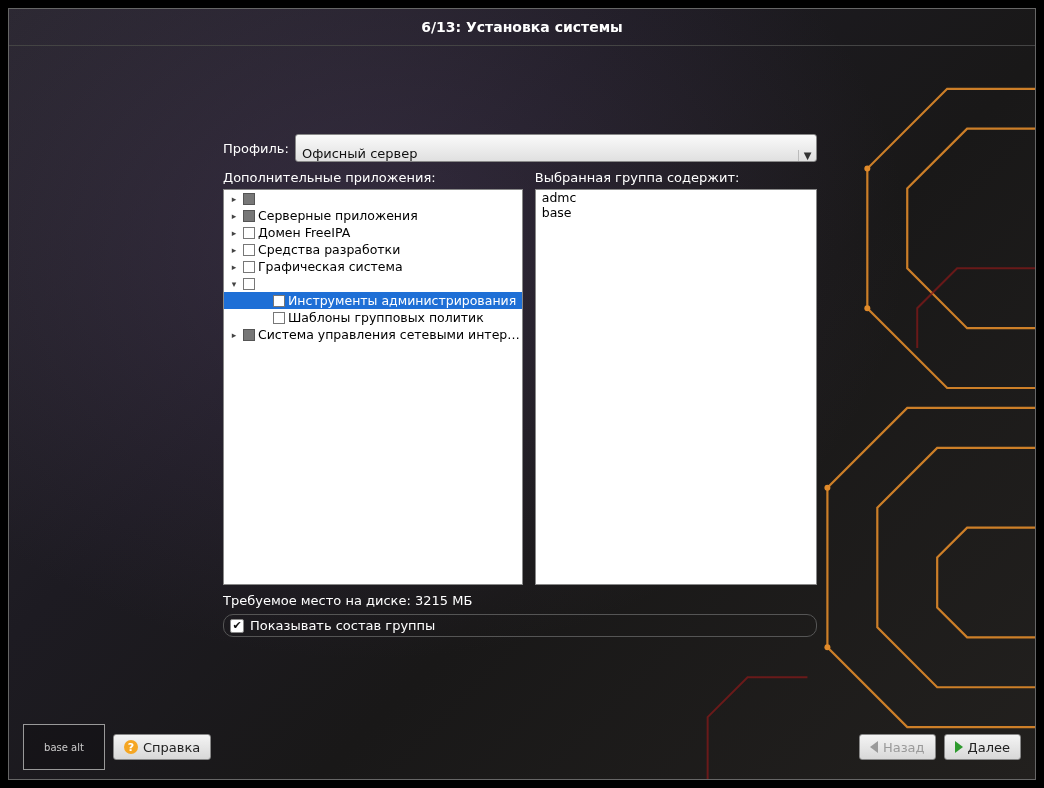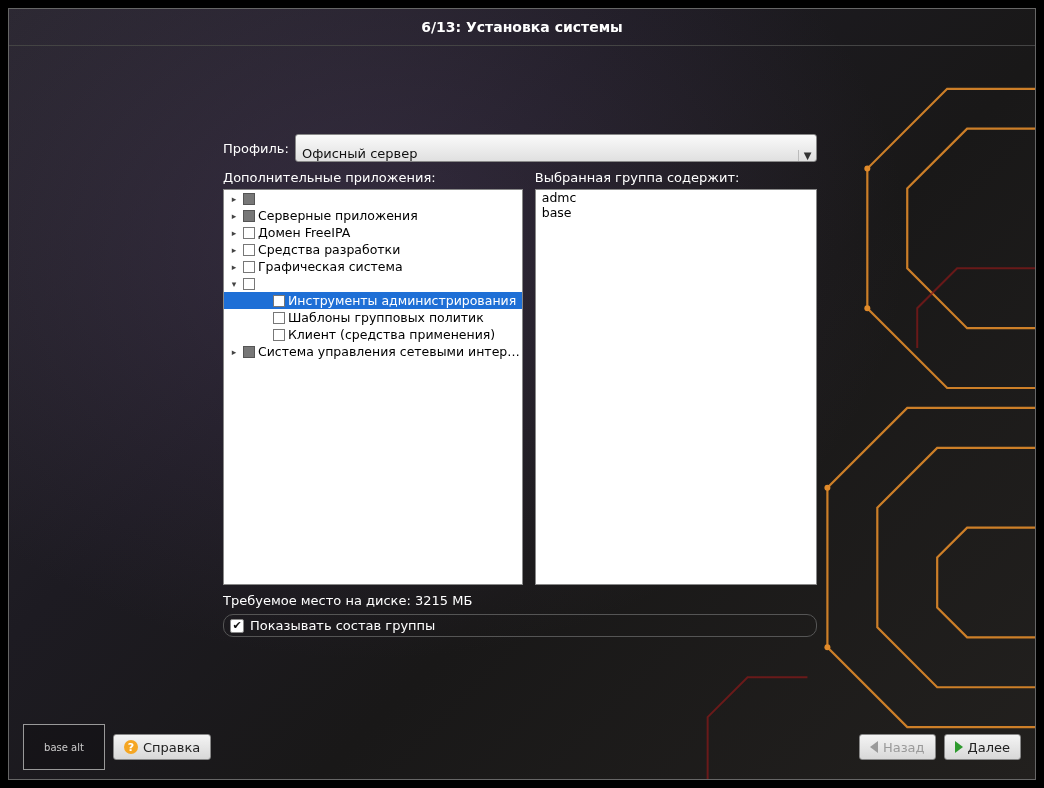--- a/index.html
+++ b/index.html
@@ -172,25 +172,20 @@
               <div class="tree-row indent1 sel">
                 <span class="expander"></span>
                 <span class="chk"></span>
                 <span class="tree-text">Инструменты администрирования</span>
               </div>
               <div class="tree-row indent1">
                 <span class="expander"></span>
                 <span class="chk"></span>
                 <span class="tree-text">Шаблоны групповых политик</span>
               </div>
-              <div class="tree-row indent1">
-                <span class="expander"></span>
-                <span class="chk"></span>
-                <span class="tree-text">Клиент (средства применения)</span>
-              </div>
               <div class="tree-row indent0">
                 <span class="expander">▸</span>
                 <span class="chk partial"></span>
                 <span class="tree-text">Система управления сетевыми интер…</span>
               </div>
             </div>
         </div>
         <div class="col right">
           <div class="col-title">Выбранная группа содержит:</div>
           <div class="panel" id="detail-panel">

